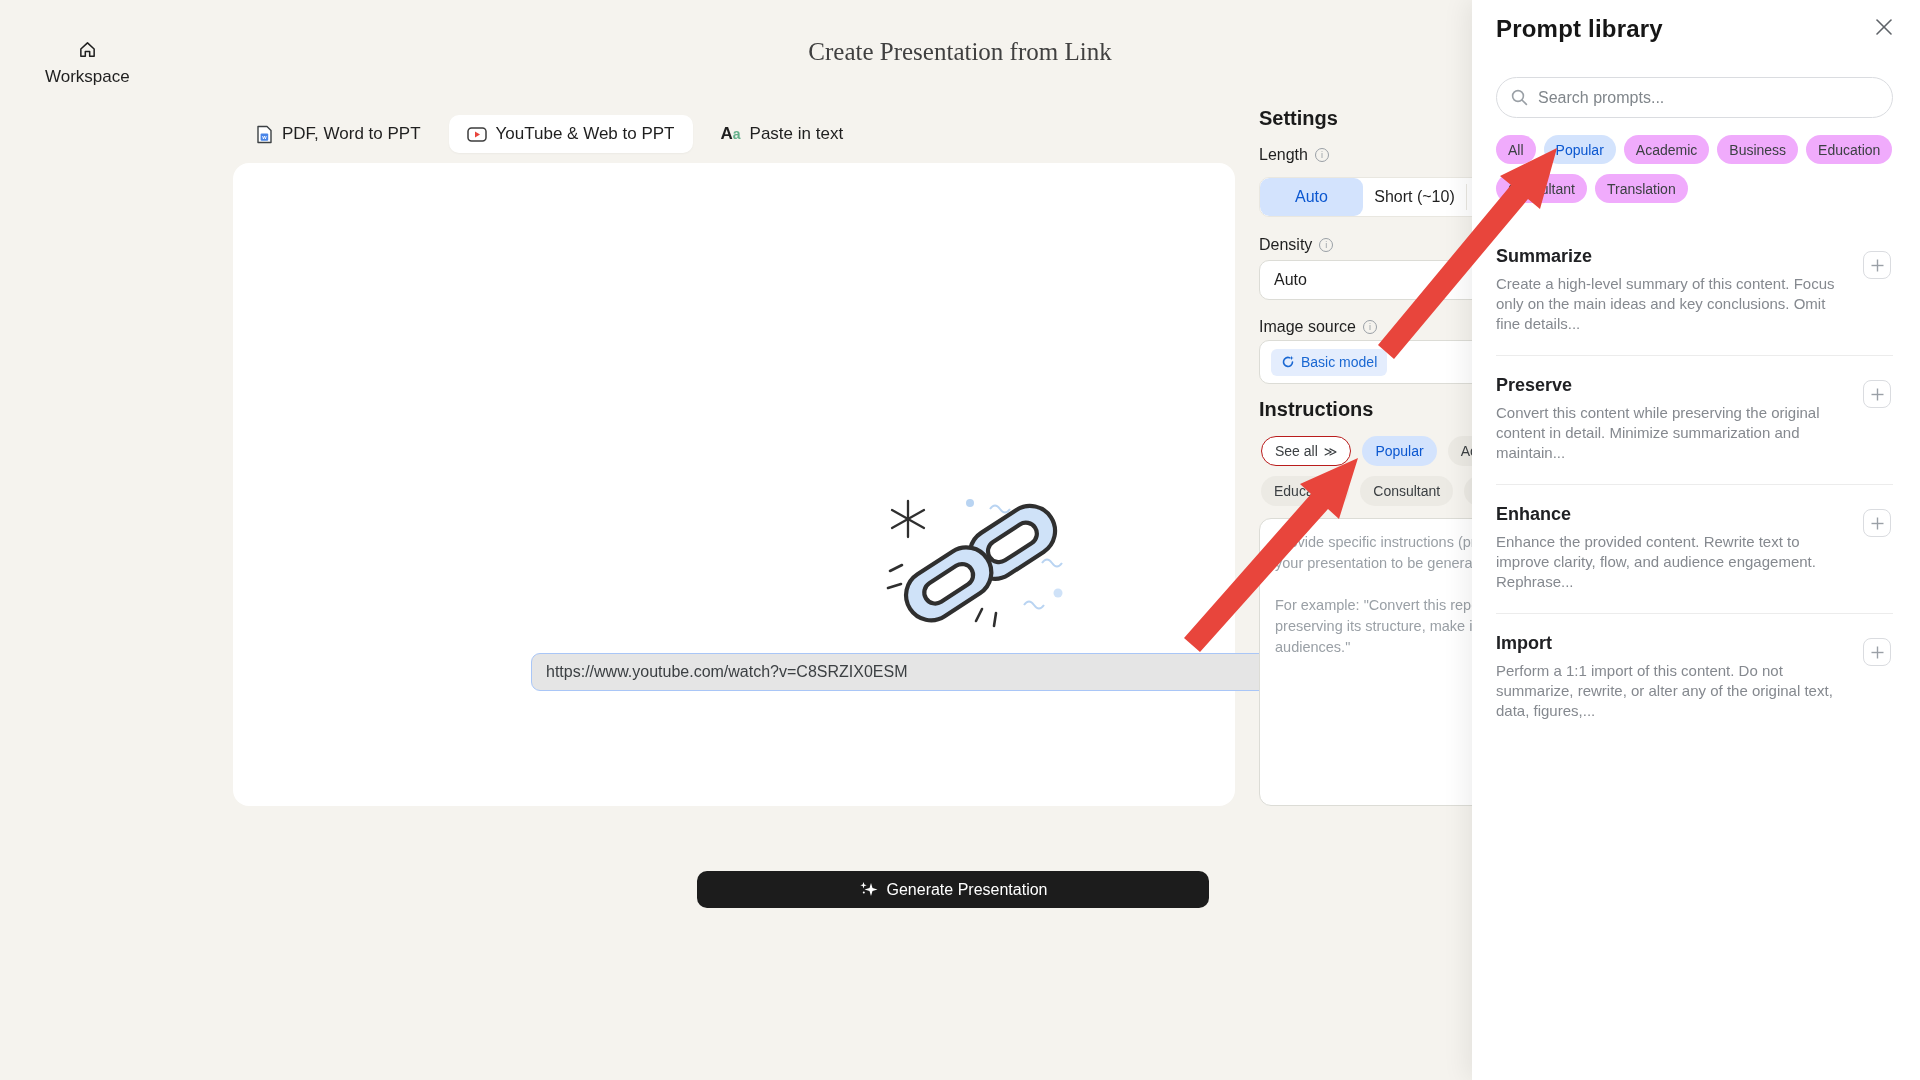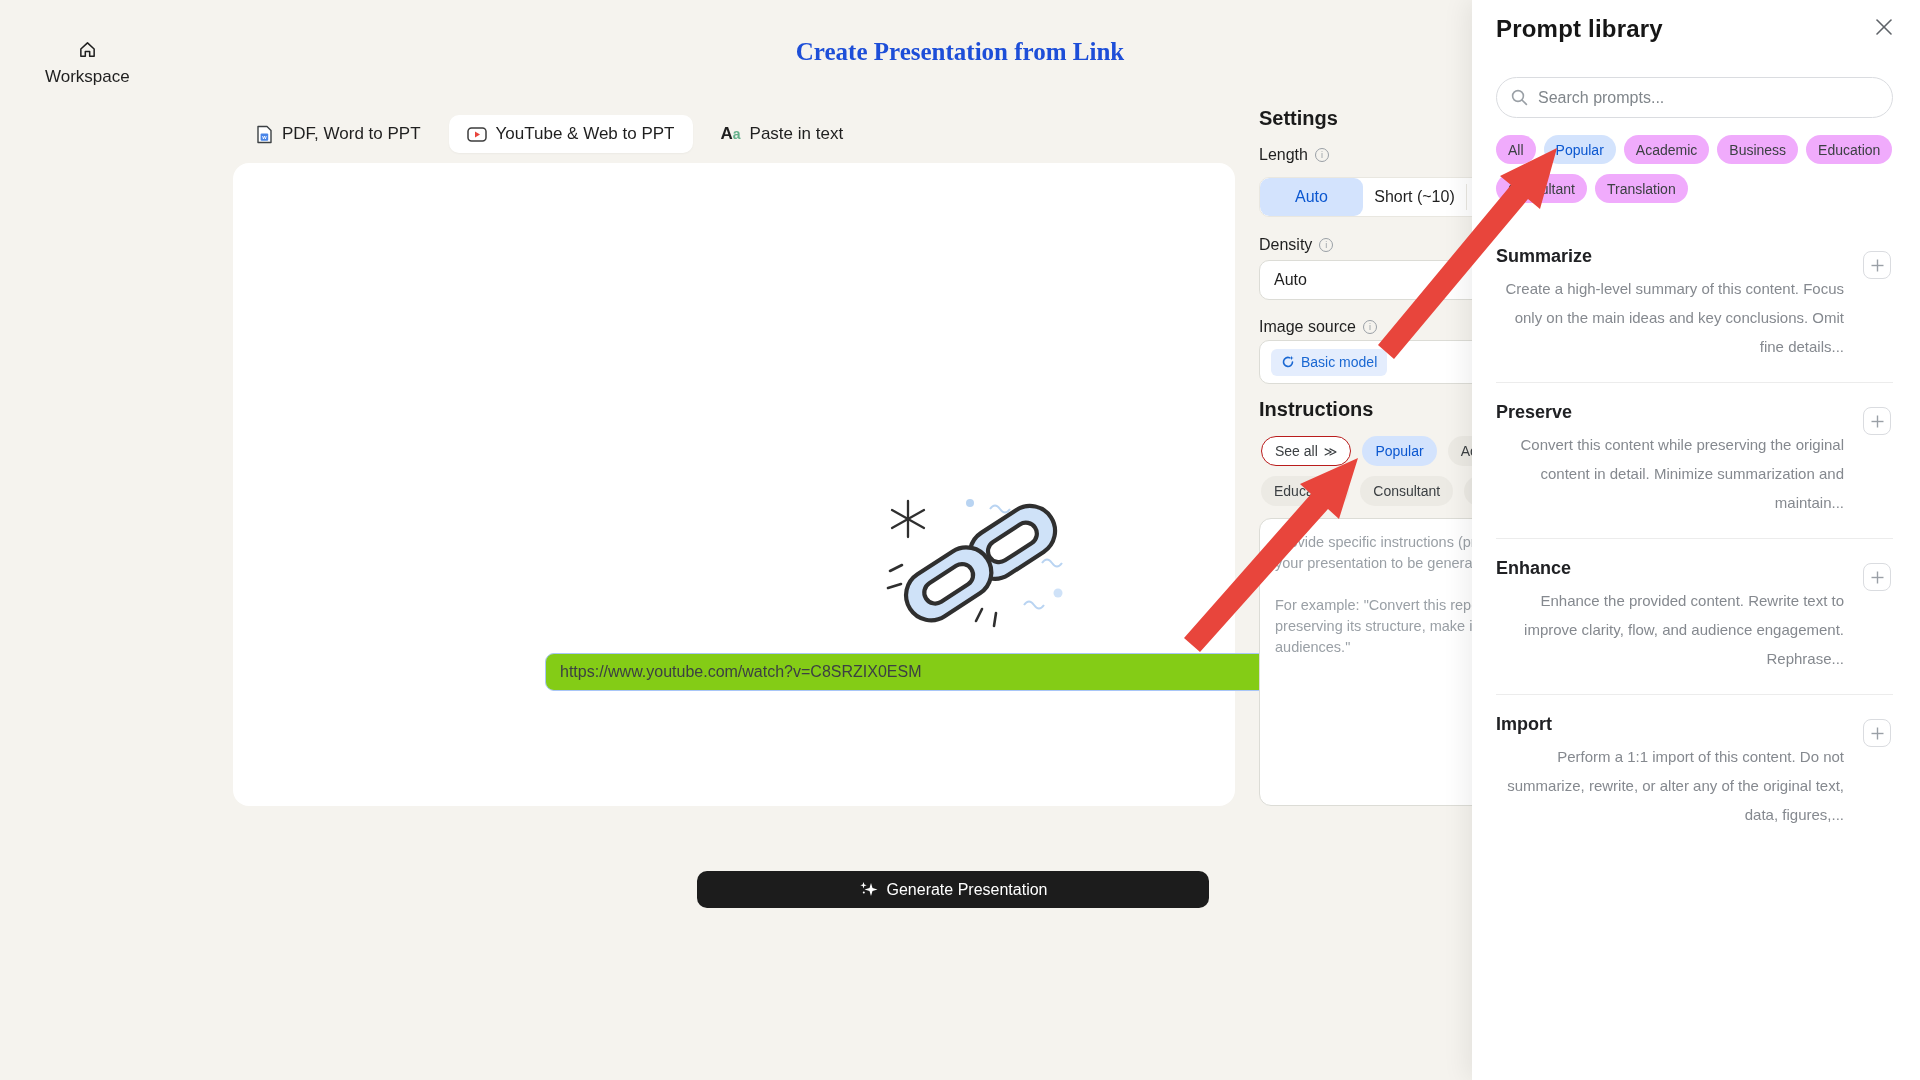--- a/index.html
+++ b/index.html
@@ -3,36 +3,36 @@
 <meta charset="utf-8">
 <style>
   * { margin:0; padding:0; box-sizing:border-box; }
   html,body { width:1920px; height:1080px; overflow:hidden; }
   body { background:#f5f3ee; font-family:"Liberation Sans", sans-serif; color:#1f1f1f; position:relative; }
 
   
   .workspace { position:absolute; left:45px; top:40px; display:flex; align-items:center; gap:8px;
                font-size:17px; color:#1f1f1f; cursor:pointer;flex-direction:column; }
   .page-title { position:absolute; left:0; right:0; top:38px; text-align:center;
-                font-family:"Liberation Serif", serif; font-size:25px; color:#1d4ed8;font-weight:bold; }
+                font-family:"Liberation Serif", serif; font-size:25px; color:#404040; }
 
   
   .tabs { position:absolute; left:238px; top:115px; display:flex; align-items:center; gap:10px; }
   .tab { display:flex; align-items:center; gap:9px; font-size:17px; padding:9px 18px; border-radius:10px;
          cursor:pointer; white-space:nowrap; }
   .tab.active { background:#ffffff; box-shadow:0 1px 2px rgba(0,0,0,.04); }
   .aa-a1 { font-weight:bold; font-size:17px; color:#1f1f1f; }
   .aa-a2 { font-size:14px; color:#63b08a; font-weight:bold; }
 
   
   .card { position:absolute; left:233px; top:163px; width:1002px; height:643px;
           background:#ffffff; border-radius:16px; }
   .illustration { position:absolute; left:645px; top:330px; }
-  .url-input { position:absolute; left:312px; top:490px; width:855px; height:38px;
-               border:1.5px solid #a9c6f7; border-radius:9px; background:#84cc16;
+  .url-input { position:absolute; left:298px; top:490px; width:855px; height:38px;
+               border:1.5px solid #a9c6f7; border-radius:9px; background:#e5e5e5;
                font-size:16px; color:#3c4043; padding:0 14px; outline:none;
                font-family:"Liberation Sans", sans-serif; }
 
   
   .settings-col { position:absolute; left:1259px; top:0; width:280px; }
   .settings-col h2 { position:absolute; font-size:20px; font-weight:bold; color:#1b1b1b; }
   .field-label { position:absolute; font-size:16px; color:#1f1f1f; display:flex; align-items:center; gap:7px; }
   .info-circle { width:14px; height:14px; border:1.2px solid #9aa0a6; border-radius:50%;
                  display:inline-flex; align-items:center; justify-content:center;
                  font-size:9px; color:#9aa0a6; }
@@ -82,21 +82,21 @@
                        font-family:"Liberation Sans", sans-serif; background:transparent; }
   .search-pill input::placeholder { color:#80868b; }
   .filters { margin-top:17px; display:flex; flex-wrap:wrap; gap:10px 8px; }
   .fchip { height:29px; display:inline-flex; align-items:center; padding:0 12px; border-radius:15px;
            background:#f0abfc; color:#3c4043; font-size:14px; white-space:nowrap; cursor:pointer; }
   .fchip.blue { background:#d3e3fd; color:#0b57d0; }
   .prompt-list { margin-top:24px; }
   .prompt-item { position:relative; padding:19px 0 21px 0; border-bottom:1px solid #ececec; }
   .prompt-item:last-child { border-bottom:none; }
   .prompt-item h3 { font-size:18px; font-weight:bold; color:#202124; margin-bottom:7px; }
-  .prompt-item p { font-size:15px; line-height:29px; color:#85898f; width:348px;text-align:right; }
+  .prompt-item p { font-size:15px; line-height:20px; color:#85898f; width:348px; }
   .add-btn { position:absolute; right:2px; top:24px; width:28px; height:28px; border:1px solid #dadce0;
              border-radius:8px; background:#fff; display:flex; align-items:center; justify-content:center; cursor:pointer; }
 
   
   .arrows { position:absolute; inset:0; z-index:60; pointer-events:none; }
 </style>
 </head>
 <body>
 
 <div class="workspace">

